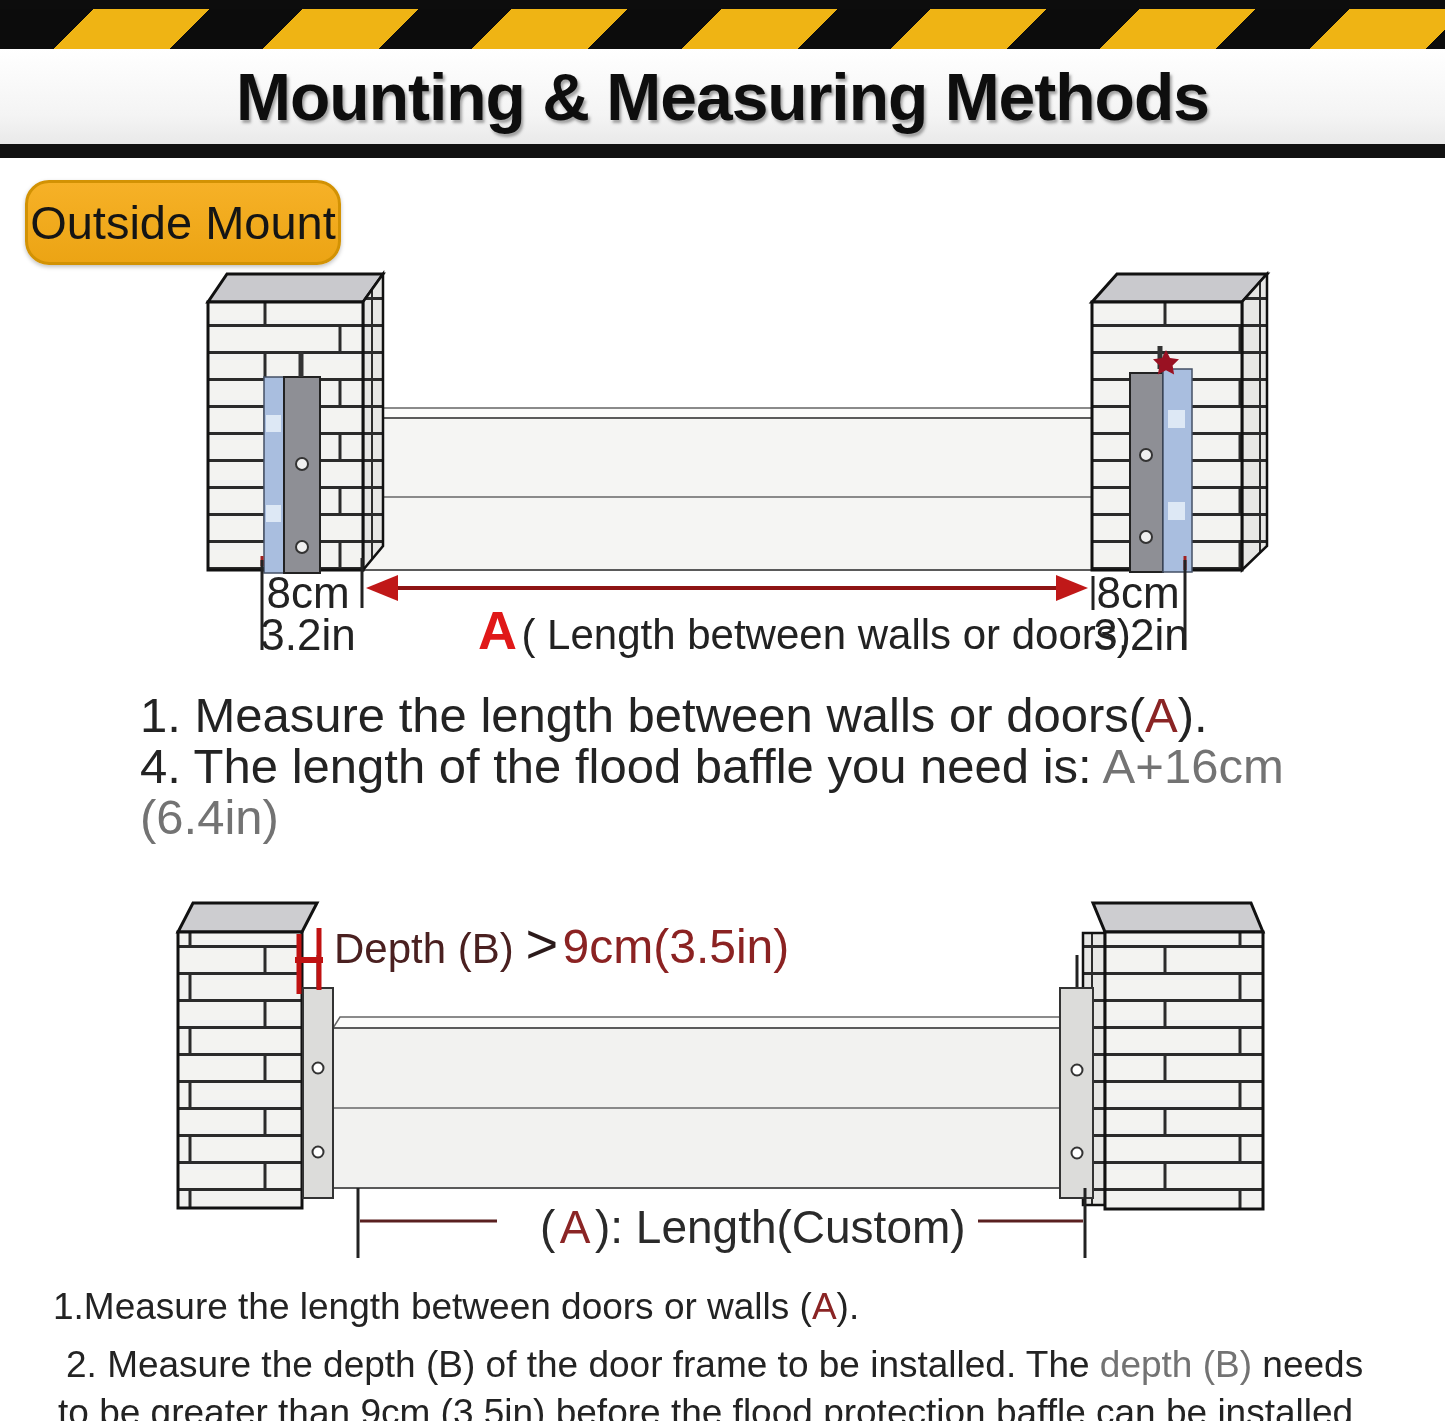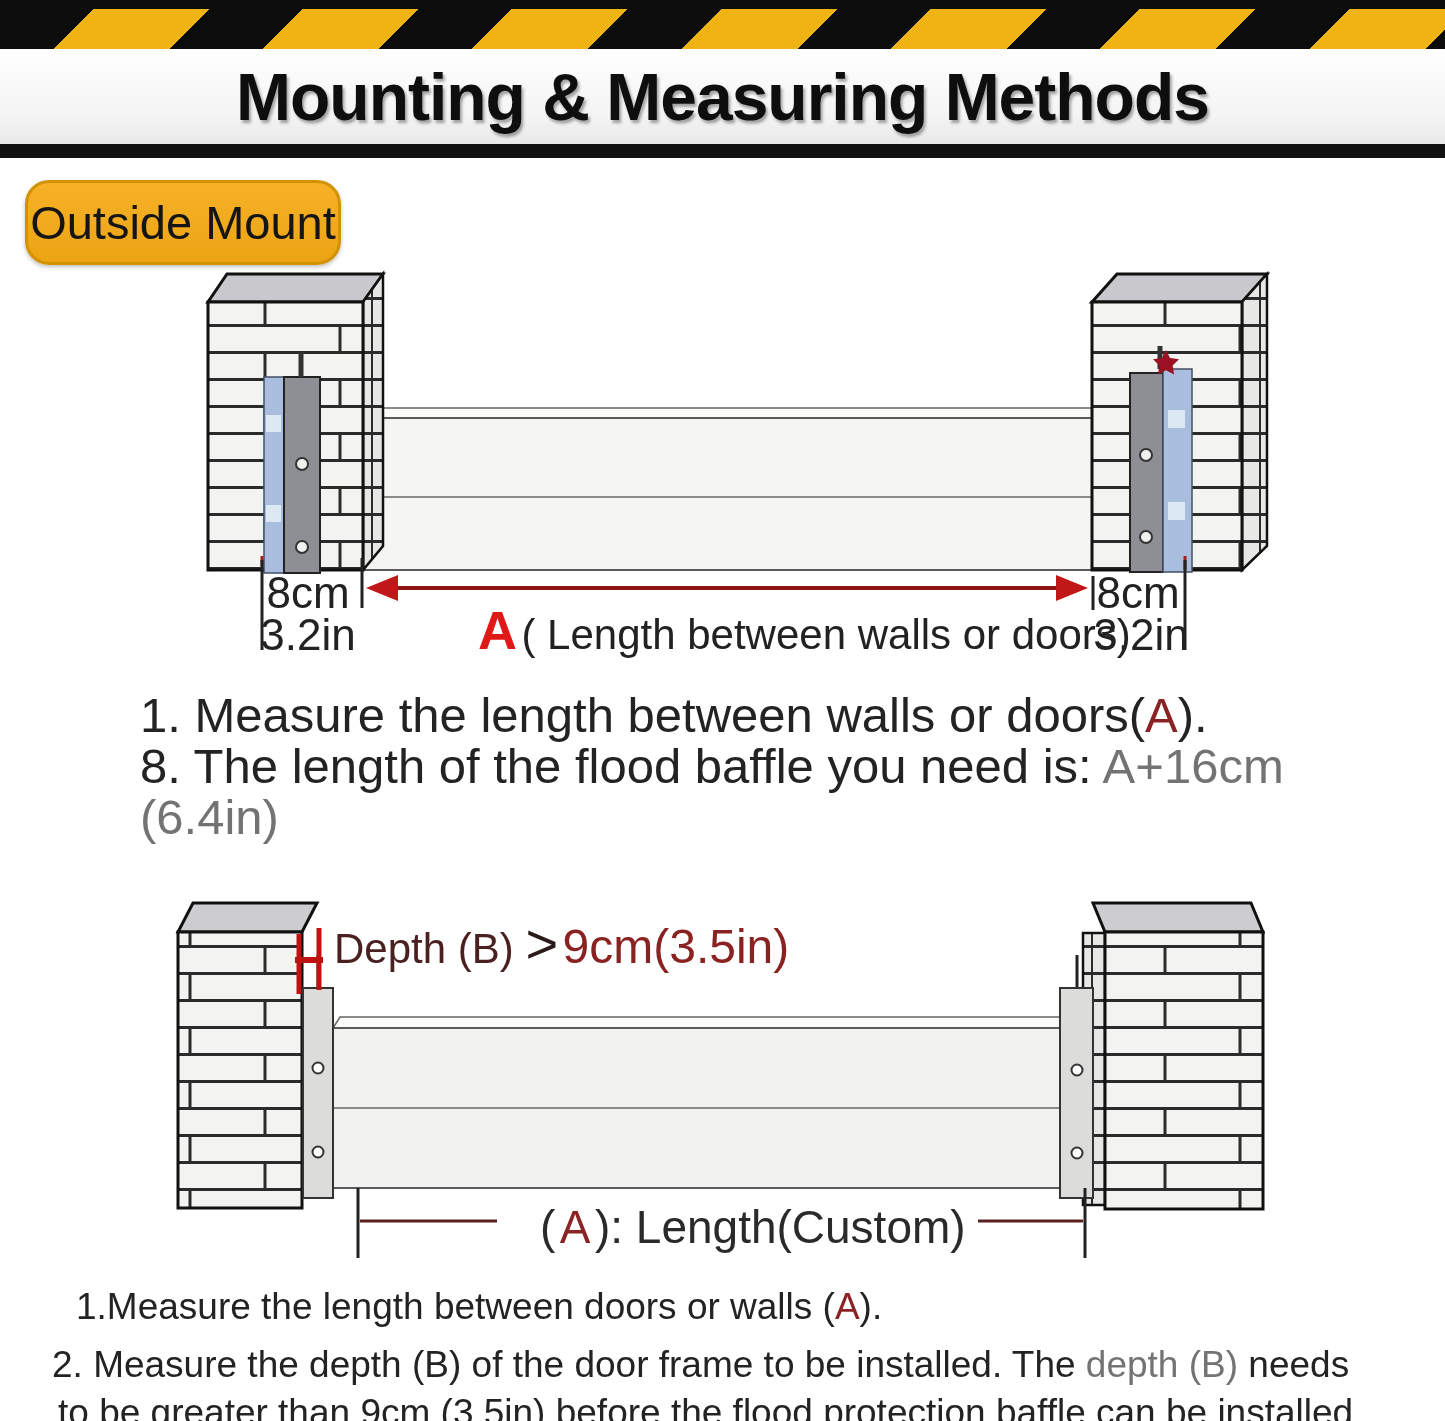--- a/index.html
+++ b/index.html
@@ -25,22 +25,22 @@
   #badge-outside{top:180px;height:85px;}
   #badge-inside{top:805px;height:87px;}
 
   
   #diagram-layer{position:absolute;left:0;top:0;width:1445px;height:1421px;}
   svg text{font-family:"Liberation Sans",sans-serif;}
 
   
   .steps1{position:absolute;left:140px;top:690px;width:1280px;font-size:49px;color:#232323;line-height:51px;}
   .steps2{position:absolute;left:0;top:1283px;width:1445px;font-size:37px;color:#232323;line-height:48px;}
-  .steps2 .l1{padding-left:76px;margin-bottom:10px;}
-  .steps2 .l2{padding-left:52px;}
+  .steps2 .l1{padding-left:53px;margin-bottom:10px;}
+  .steps2 .l2{padding-left:66px;}
   .steps2 .l3{padding-left:58px;}
   .maroon{color:#737373;}
   .dkred{color:#8a2424;}
 </style>
 </head>
 <body>
 
 <div id="page">
 
   <div class="hdr-topline"></div>
@@ -158,21 +158,21 @@
       <text x="540" y="1243">
         <tspan font-size="46" fill="#2a2a2a">(</tspan>
         <tspan font-size="46" fill="#8b2525">A</tspan>
         <tspan font-size="46" fill="#2a2a2a">): Length(Custom)</tspan>
       </text>
     </g>
   </svg>
 
   <div class="steps1">
     <div><span>1. Measure the length between walls or doors(</span><span class="dkred">A</span><span>).</span></div>
-    <div><span>8. The length of the flood baffle you need is: </span><span class="maroon">A+16cm (6.4in)</span></div>
+    <div><span>4. The length of the flood baffle you need is: </span><span class="maroon">A+16cm (6.4in)</span></div>
   </div>
 
   <div class="steps2">
     <div class="l1"><span>1.Measure the length between doors or walls (</span><span class="dkred">A</span><span>).</span></div>
     <div class="l2"><span>2. Measure the depth (B) of the door frame to be installed. The </span><span class="maroon">depth (B)</span><span> needs</span></div>
     <div class="l3"><span>to be greater than 9cm (3.5in) before the flood protection baffle can be installed.</span></div>
   </div>
 
 </div>
 

